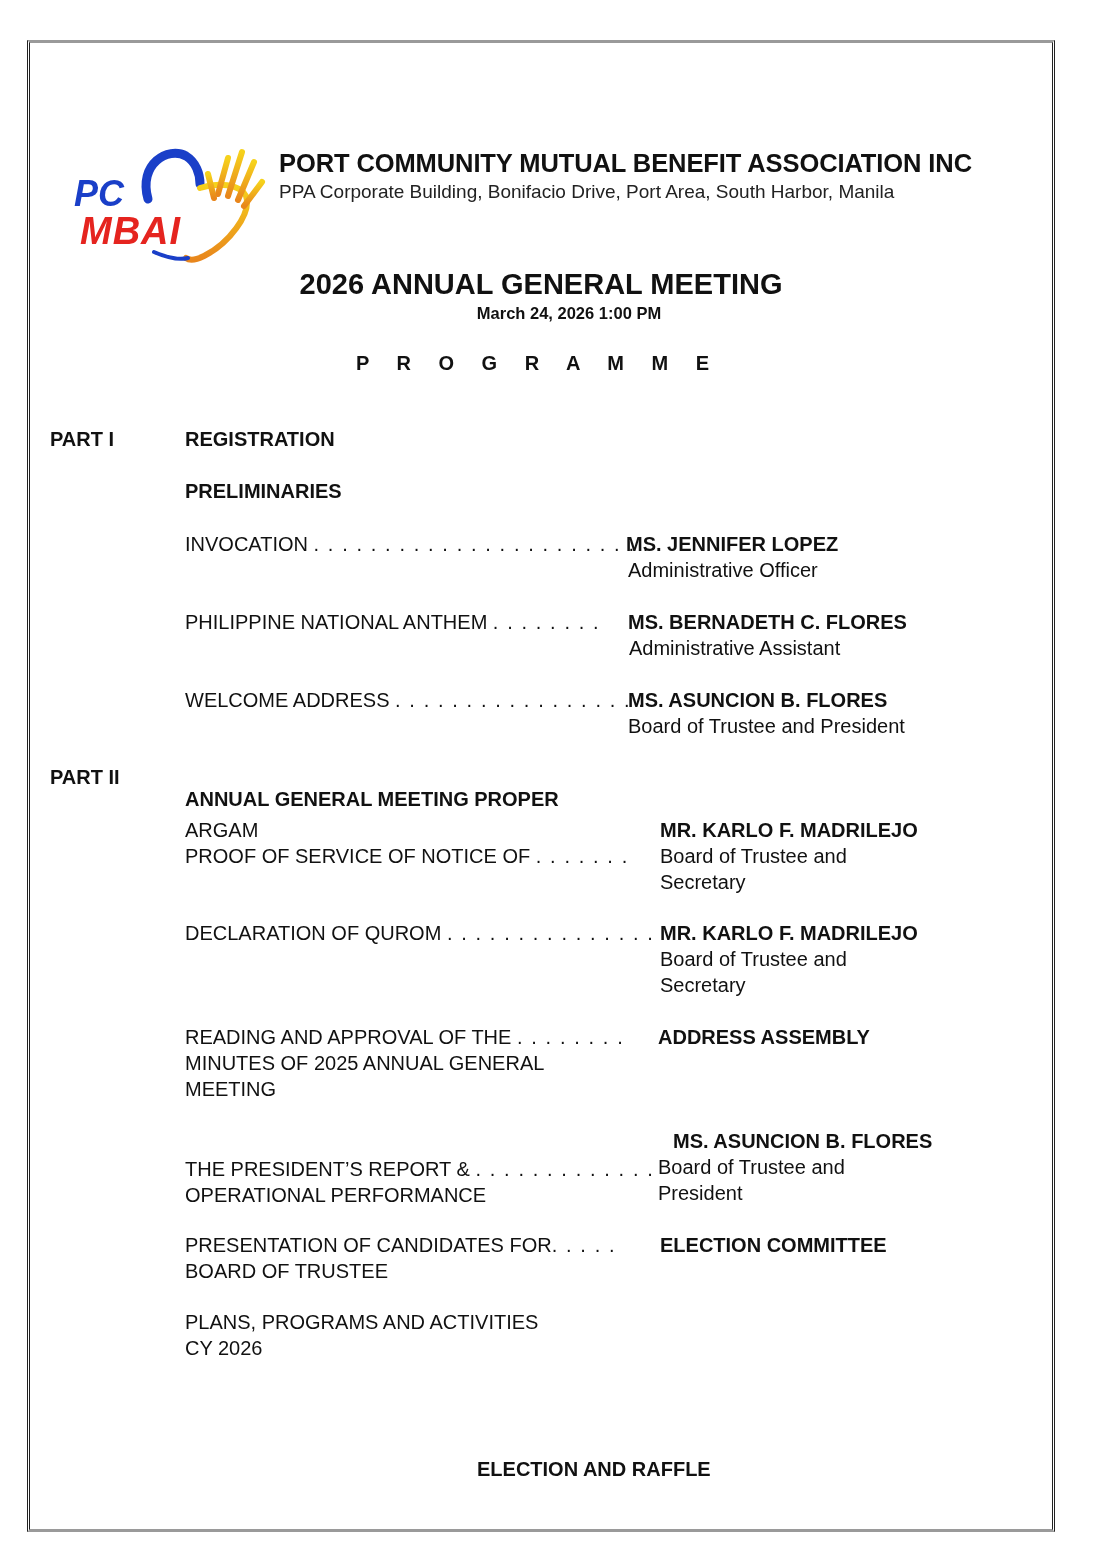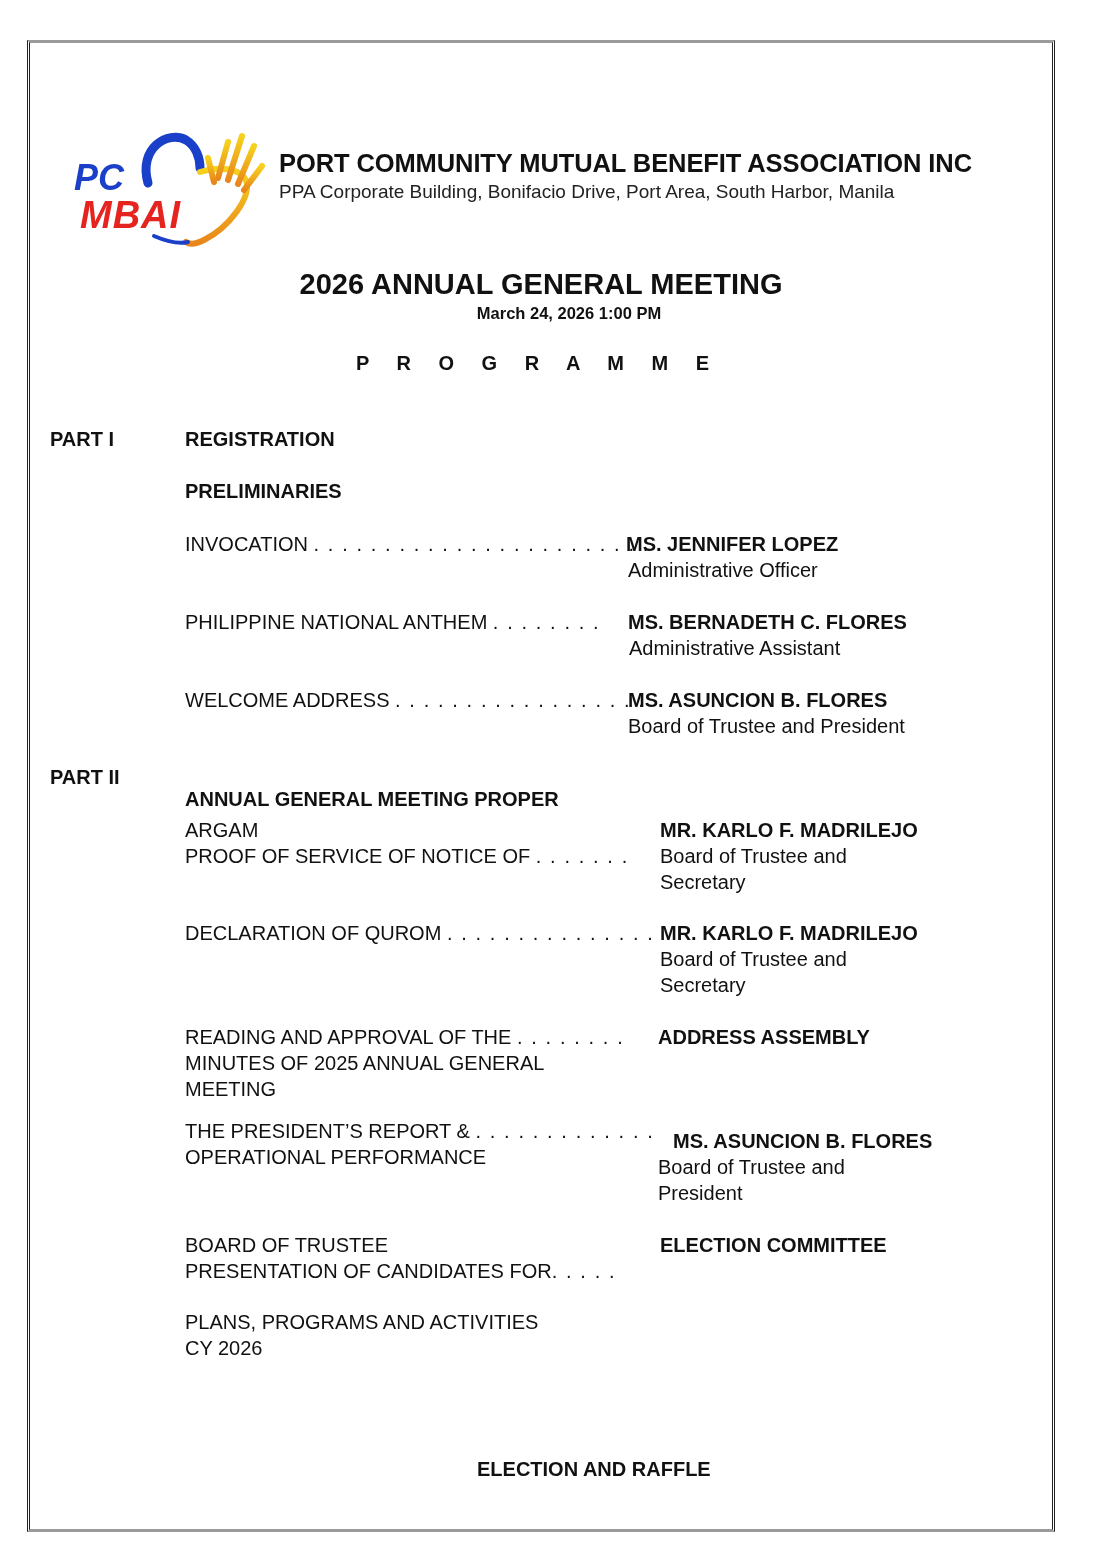--- a/index.html
+++ b/index.html
@@ -7,21 +7,21 @@
     width: 1096px; height: 1561px; position: relative; overflow: hidden;
     font-family: "Liberation Sans", sans-serif; color: #111111;
   }
   .frame {
     position: absolute; left: 27px; top: 40px; width: 1028px; height: 1492px;
     box-sizing: border-box;
     border-left: 3px double #222222; border-right: 3px double #222222;
     border-top: 3px solid #9a9a9a; border-bottom: 3px solid #9a9a9a;
   }
   .abs { position: absolute; white-space: nowrap; }
-  .logo { position: absolute; left: 68px; top: 128px; width: 200px; height: 122px; }
+  .logo { position: absolute; left: 68px; top: 144px; width: 200px; height: 122px; }
   .org-name { left: 279px; top: 149px; font-size: 25.5px; font-weight: bold; letter-spacing: -0.1px; }
   .org-address { left: 279px; top: 181px; font-size: 19px; color: #222; }
   .title { left: 0; width: 1082px; text-align: center; top: 268px; font-size: 29px; font-weight: bold; }
   .date { left: 0; width: 1082px; text-align: center; top: 304px; font-size: 16.5px; font-weight: bold; margin-left: 28px; }
   .programme { left: 0; width: 1076px; text-align: center; top: 352px; font-size: 20px; font-weight: bold; letter-spacing: 11px; }
   .part-label { left: 50px; font-size: 20px; font-weight: bold; }
   .part-title { left: 185px; font-size: 20px; font-weight: bold; }
   .item-text { left: 185px; font-size: 20px; line-height: 26px; white-space: normal; }
   .item-text .line { display: block; white-space: nowrap; }
   .item-text .dots { letter-spacing: 1.6px; }
@@ -119,35 +119,35 @@
 
 <div class="abs item-text" style="top:1024px">
   <span class="line"><span>READING AND APPROVAL OF THE</span> <span class="dots">. . . . . . . .</span></span>
   <span class="line">MINUTES OF 2025 ANNUAL GENERAL</span>
   <span class="line">MEETING</span>
 </div>
 <div class="abs person" style="left:658px; top:1024px">
   <span class="name">ADDRESS ASSEMBLY</span>
 </div>
 
-<div class="abs item-text" style="top:1118px">
+<div class="abs item-text" style="top:1156px">
   <span class="line"><span>THE PRESIDENT’S REPORT &amp;</span> <span class="dots">. . . . . . . . . . . . . </span></span>
   <span class="line">OPERATIONAL PERFORMANCE</span>
 </div>
 <div class="abs person" style="left:673px; top:1128px">
   <span class="name">MS. ASUNCION B. FLORES</span>
 </div>
 <div class="abs person" style="left:658px; top:1154px">
   <span class="role">Board of Trustee and</span>
   <span class="role">President</span>
 </div>
 
 <div class="abs item-text" style="top:1232px">
+  <span class="line"><span>PRESENTATION OF CANDIDATES FOR</span><span class="dots">. . . . .</span></span>
   <span class="line">BOARD OF TRUSTEE</span>
-  <span class="line"><span>PRESENTATION OF CANDIDATES FOR</span><span class="dots">. . . . .</span></span>
 </div>
 <div class="abs person" style="left:660px; top:1232px">
   <span class="name">ELECTION COMMITTEE</span>
 </div>
 
 <div class="abs item-text" style="top:1309px">
   <span class="line">PLANS, PROGRAMS AND ACTIVITIES</span>
   <span class="line">CY 2026</span>
 </div>
 

